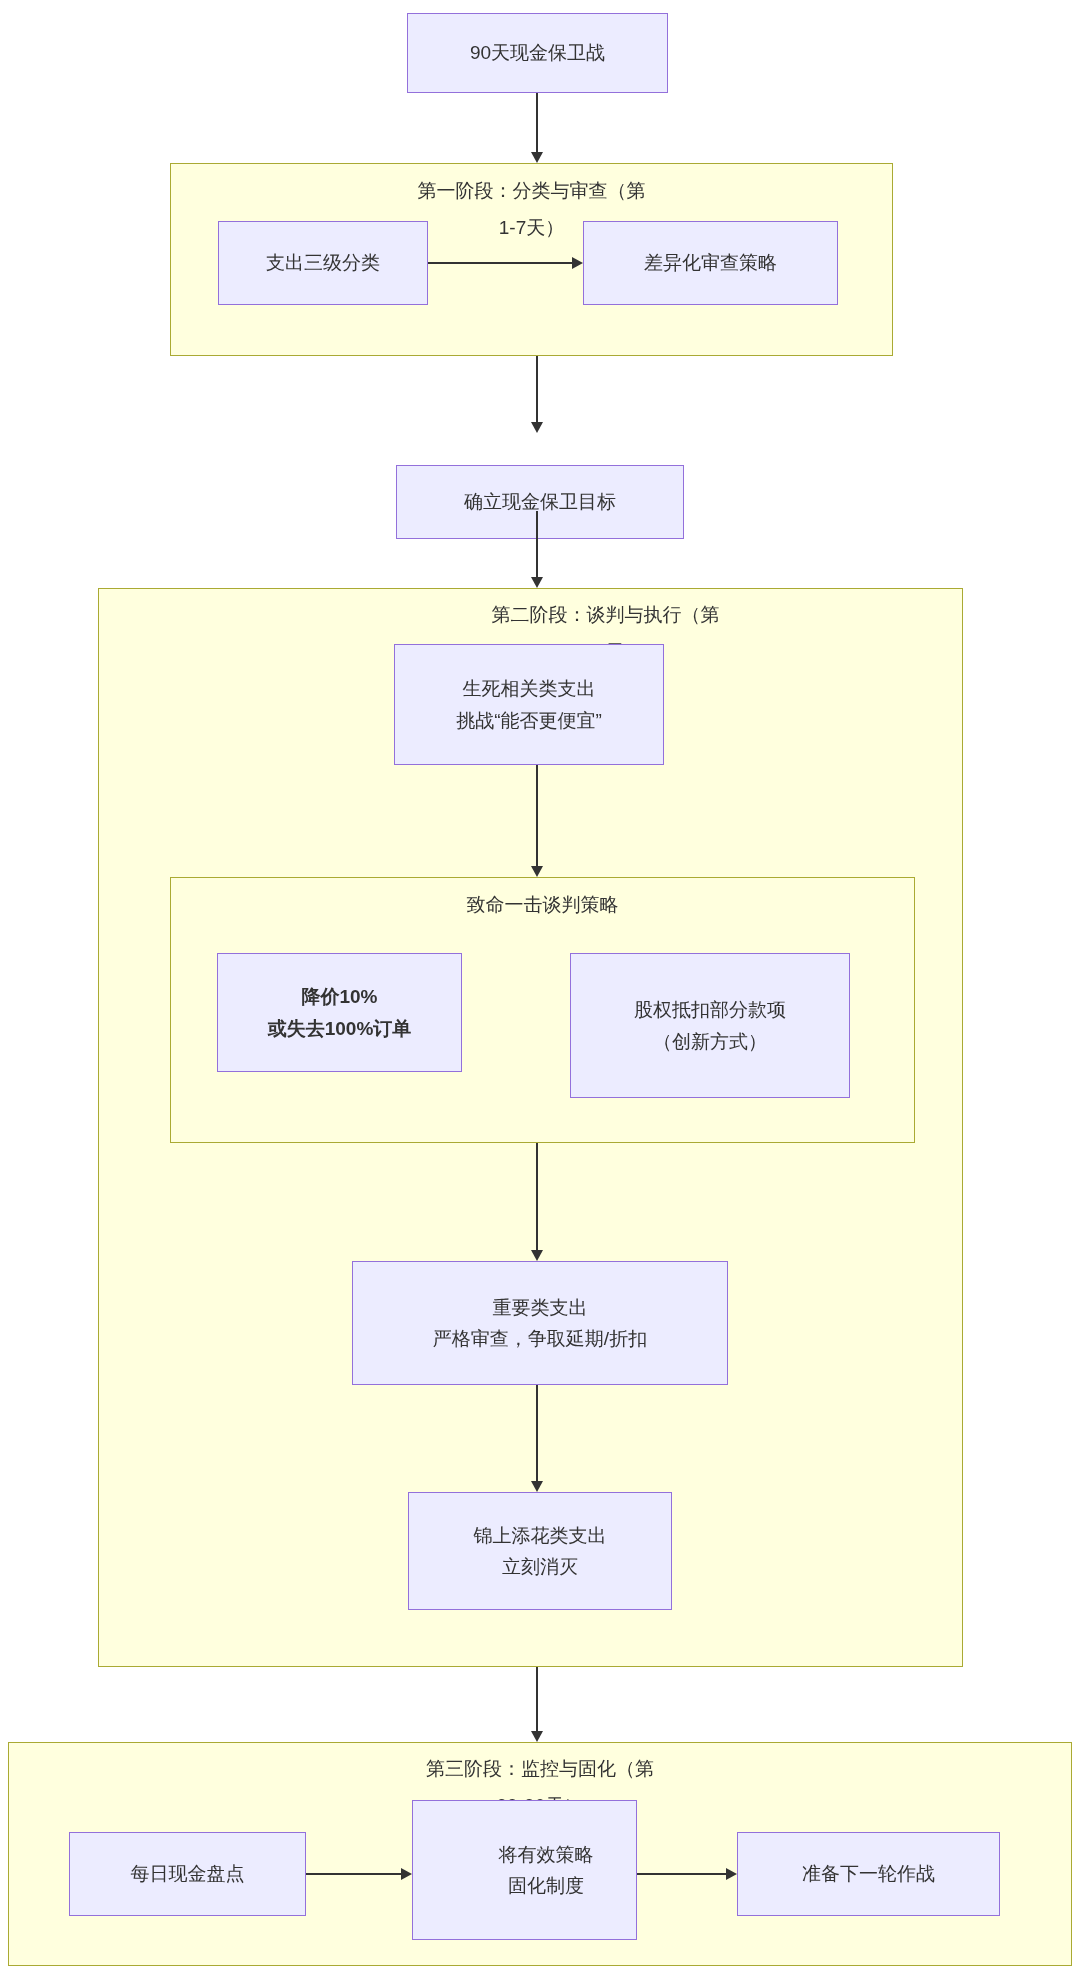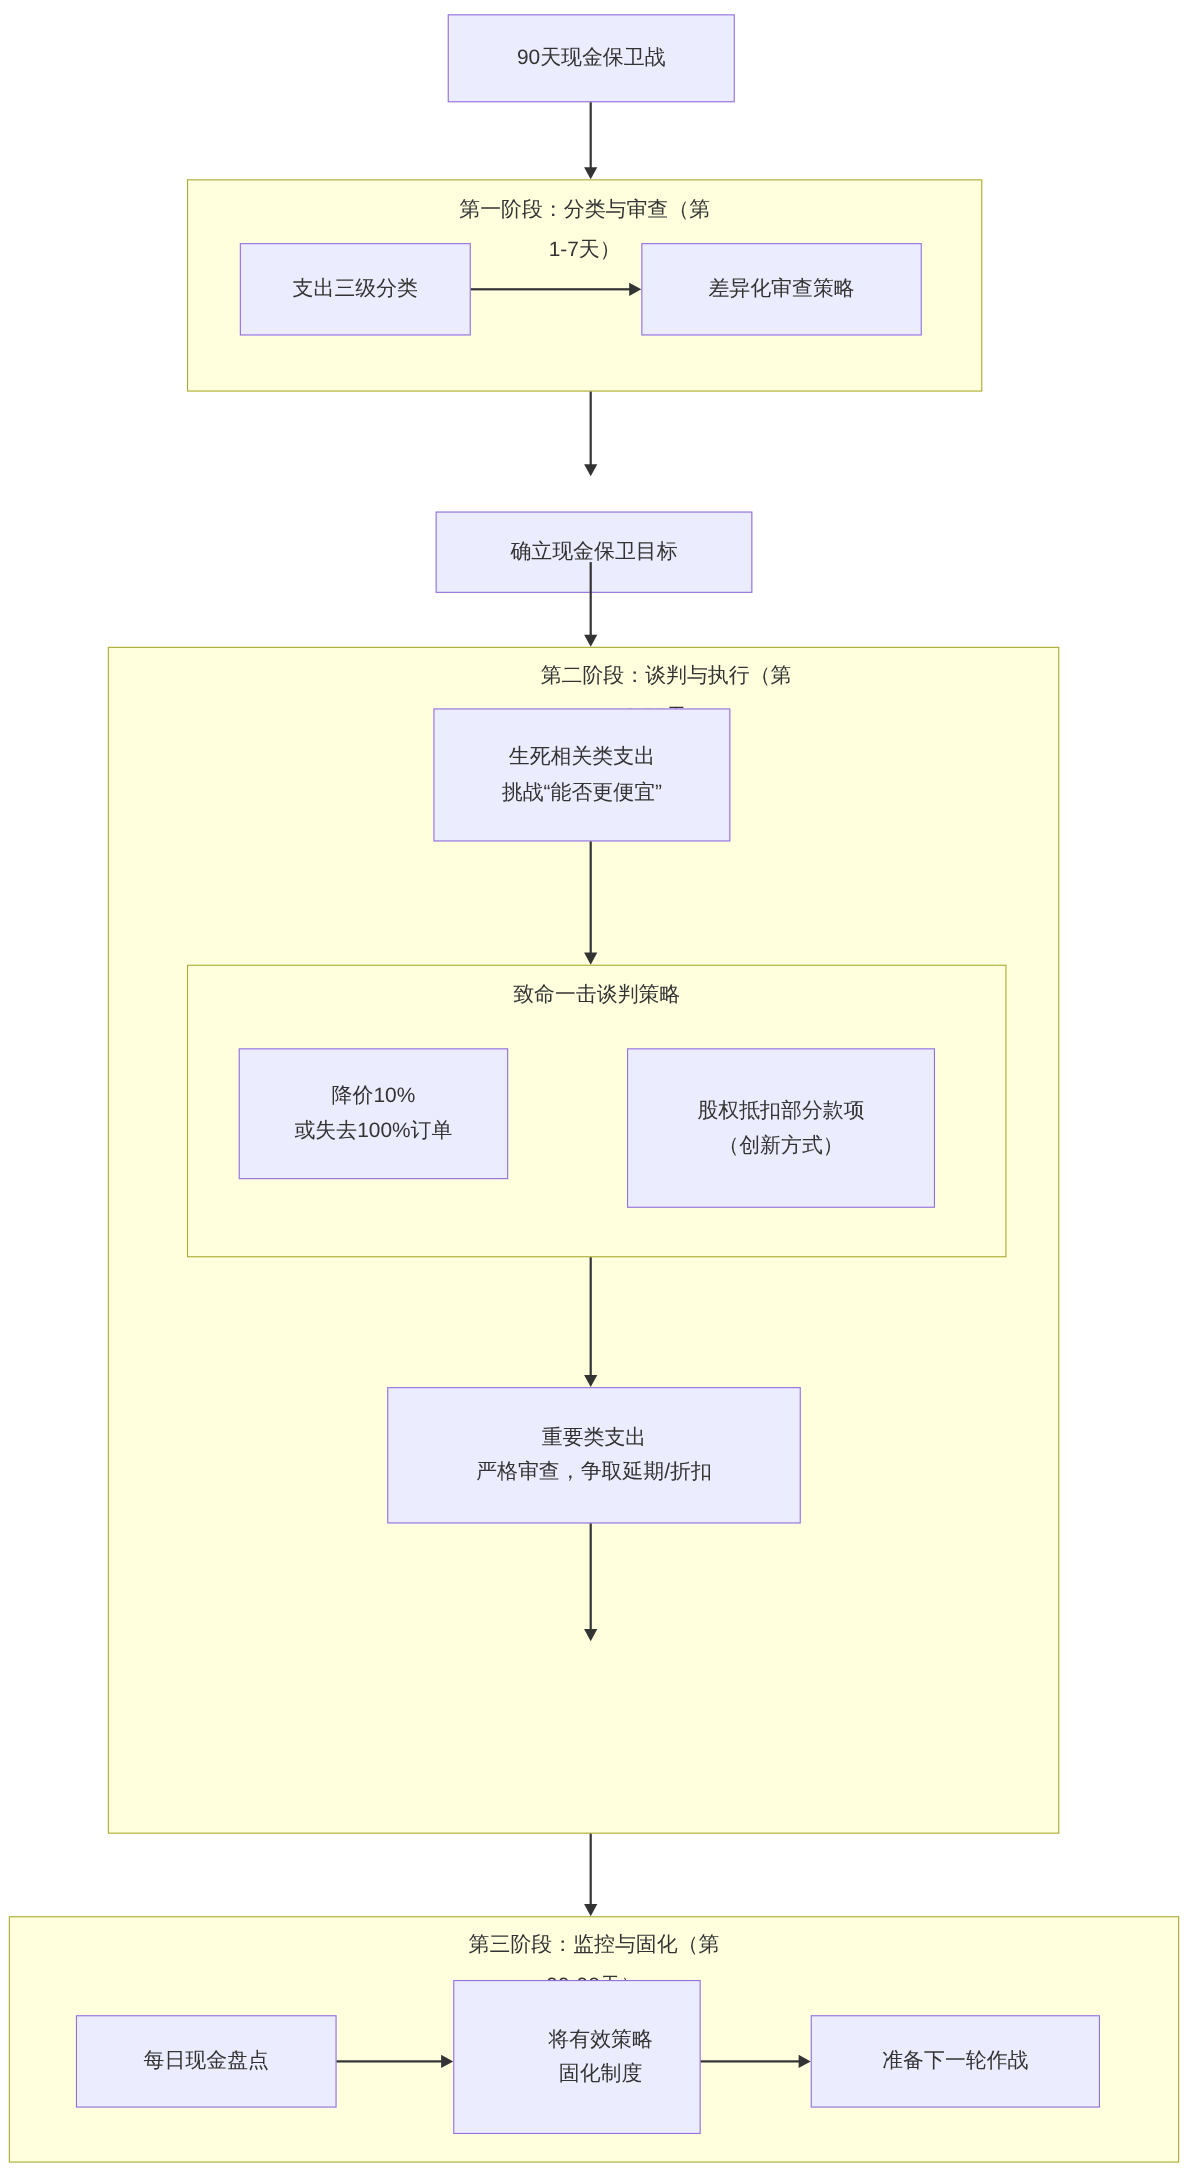--- a/index.html
+++ b/index.html
@@ -65,28 +65,30 @@
   <div class="node" style="left:407px;top:13px;width:261px;height:80px;">90天现金保卫战</div>
 
   <div class="node" style="left:218px;top:221px;width:210px;height:84px;">支出三级分类</div>
   <div class="node" style="left:583px;top:221px;width:255px;height:84px;">差异化审查策略</div>
 
   <div class="node" style="left:396px;top:433px;width:288px;height:74px;margin-top:32px;">确立现金保卫目标</div>
 
   <div class="node" style="left:394px;top:644px;width:270px;height:121px;">生死相关类支出
 挑战“能否更便宜”</div>
 
-  <div class="node" style="left:217px;top:953px;width:245px;height:119px;">降价10%
+  <div class="node" style="left:217px;top:953px;width:245px;height:119px;font-weight:bold;">降价10%
 或失去100%订单</div>
   <div class="node" style="left:570px;top:953px;width:280px;height:145px;">股权抵扣部分款项
 （创新方式）</div>
 
   <div class="node" style="left:352px;top:1261px;width:376px;height:124px;">重要类支出
 严格审查，争取延期/折扣</div>
 
+  <div class="node" style="left:408px;top:1492px;width:264px;height:118px;">锦上添花类支出
+立刻消灭</div>
 
   <div class="node" style="left:69px;top:1832px;width:237px;height:84px;">每日现金盘点</div>
   <div class="node" style="left:412px;top:1800px;width:225px;height:140px;padding-left:43px;">将有效策略
 固化制度</div>
   <div class="node" style="left:737px;top:1832px;width:263px;height:84px;">准备下一轮作战</div>
 
   <div>
     <div class="vline" style="left:536px;top:93px;height:60px;"></div>
     <div class="head-down" style="left:531px;top:152px;"></div>
   </div>

